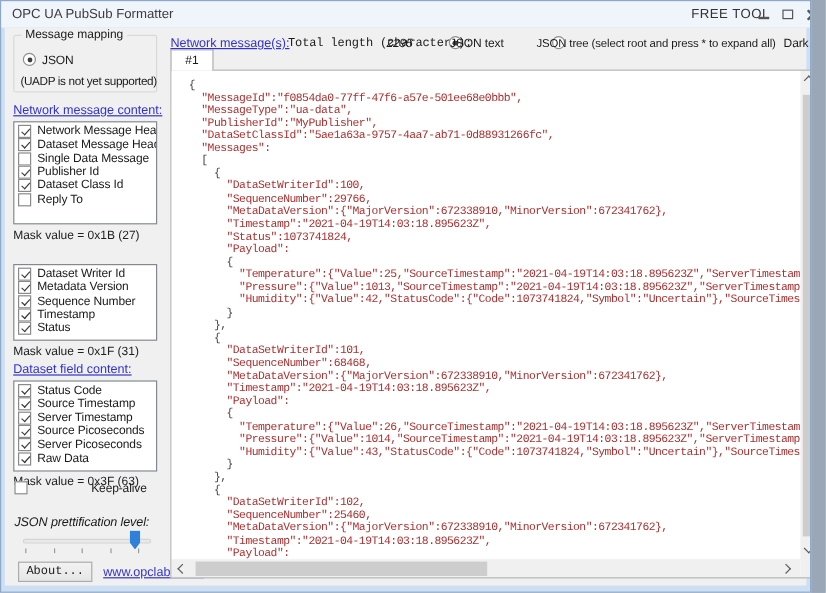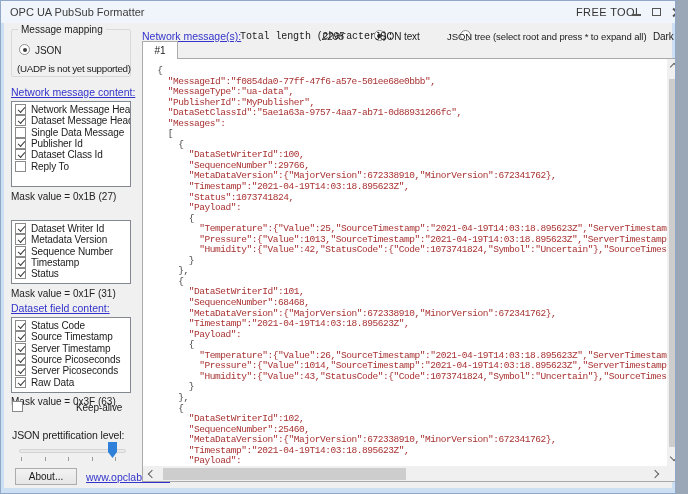--- a/index.html
+++ b/index.html
@@ -31,21 +31,21 @@
   .cb { width:11px; height:11px; border:1px solid #8a8a8a; background:#fff; position:relative; display:inline-block; flex:0 0 11px; }
   .cb.checked::after { content:""; position:absolute; left:1.5px; top:2px; width:6px; height:3px;
      border-left:1.6px solid #3b3b3b; border-bottom:1.6px solid #3b3b3b; transform:rotate(-48deg); }
   .wlabel { font-size:10px; letter-spacing:-0.1px; white-space:nowrap; }
   .groupbox { border:1px solid #d9d9d9; border-radius:2px; }
   .gb-legend { position:absolute; left:6px; top:-6px; background:#f0f0f0; padding:0 3px; font-size:10px; }
   .listbox { background:#fff; border:1px solid #828790; padding-top:2px; overflow:hidden; }
   .lb-row { display:flex; align-items:center; gap:5px; height:11.3px; padding-left:3px; }
   .mask { font-size:10px; color:#222; white-space:nowrap; }
   .btn { background:linear-gradient(#f2f2f2,#e6e6e6); border:1px solid #acacac; font-size:10px;
-         text-align:center; line-height:15px; cursor:pointer; }
+         text-align:center; line-height:15px; cursor:pointer;font-family:Liberation Mono, monospace; }
   
   .slider-track { height:4px; background:#e9e9e9; border:1px solid #d4d4d4; border-radius:2px; }
   .slider-thumb { width:9px; height:16px; background:var(--slider-thumb,#2f80d9);
      clip-path:polygon(0 0,100% 0,100% 62%,50% 100%,0 62%); cursor:pointer; }
   .tick { width:1px; height:4px; background:#9a9a9a; }
   
   .tab { background:#fff; border:1px solid #ababab; border-bottom:none; font-size:10px;
          text-align:center; line-height:17px; z-index:3; }
   .page { background:#fff; border:1px solid #a9a9a9; z-index:1; }
   .json-viewport { position:absolute; left:0; top:0; width:524px; height:407px; overflow:hidden;
@@ -173,21 +173,21 @@
         <span class="wlabel">Raw Data</span>
       </div>
       </div>
     <span class="mask abs" style="left:7px;top:373px;">Mask value = 0x3F (63)</span>
 
     
     <span class="cb abs" style="left:8px;top:378px;"></span>
     <span class="wlabel abs" style="left:24px;top:379px;padding-left:48px;">Keep-alive</span>
 
     
-    <span class="wlabel abs" style="left:8px;top:406px;font-size:10.5px;">JSON prettification level:</span>
+    <span class="wlabel abs" style="left:8px;top:406px;font-size:10.5px;font-style:italic;">JSON prettification level:</span>
     <div class="slider-track abs" style="left:15px;top:426px;width:107px;"></div>
     <div class="slider-thumb abs" style="left:104px;top:419px;"></div>
     <div class="abs" style="left:17px;top:434px;width:95px;display:flex;justify-content:space-between;">
       <span class="tick"></span>
       <span class="tick"></span>
       <span class="tick"></span>
       <span class="tick"></span>
       <span class="tick"></span>
     </div>
 

